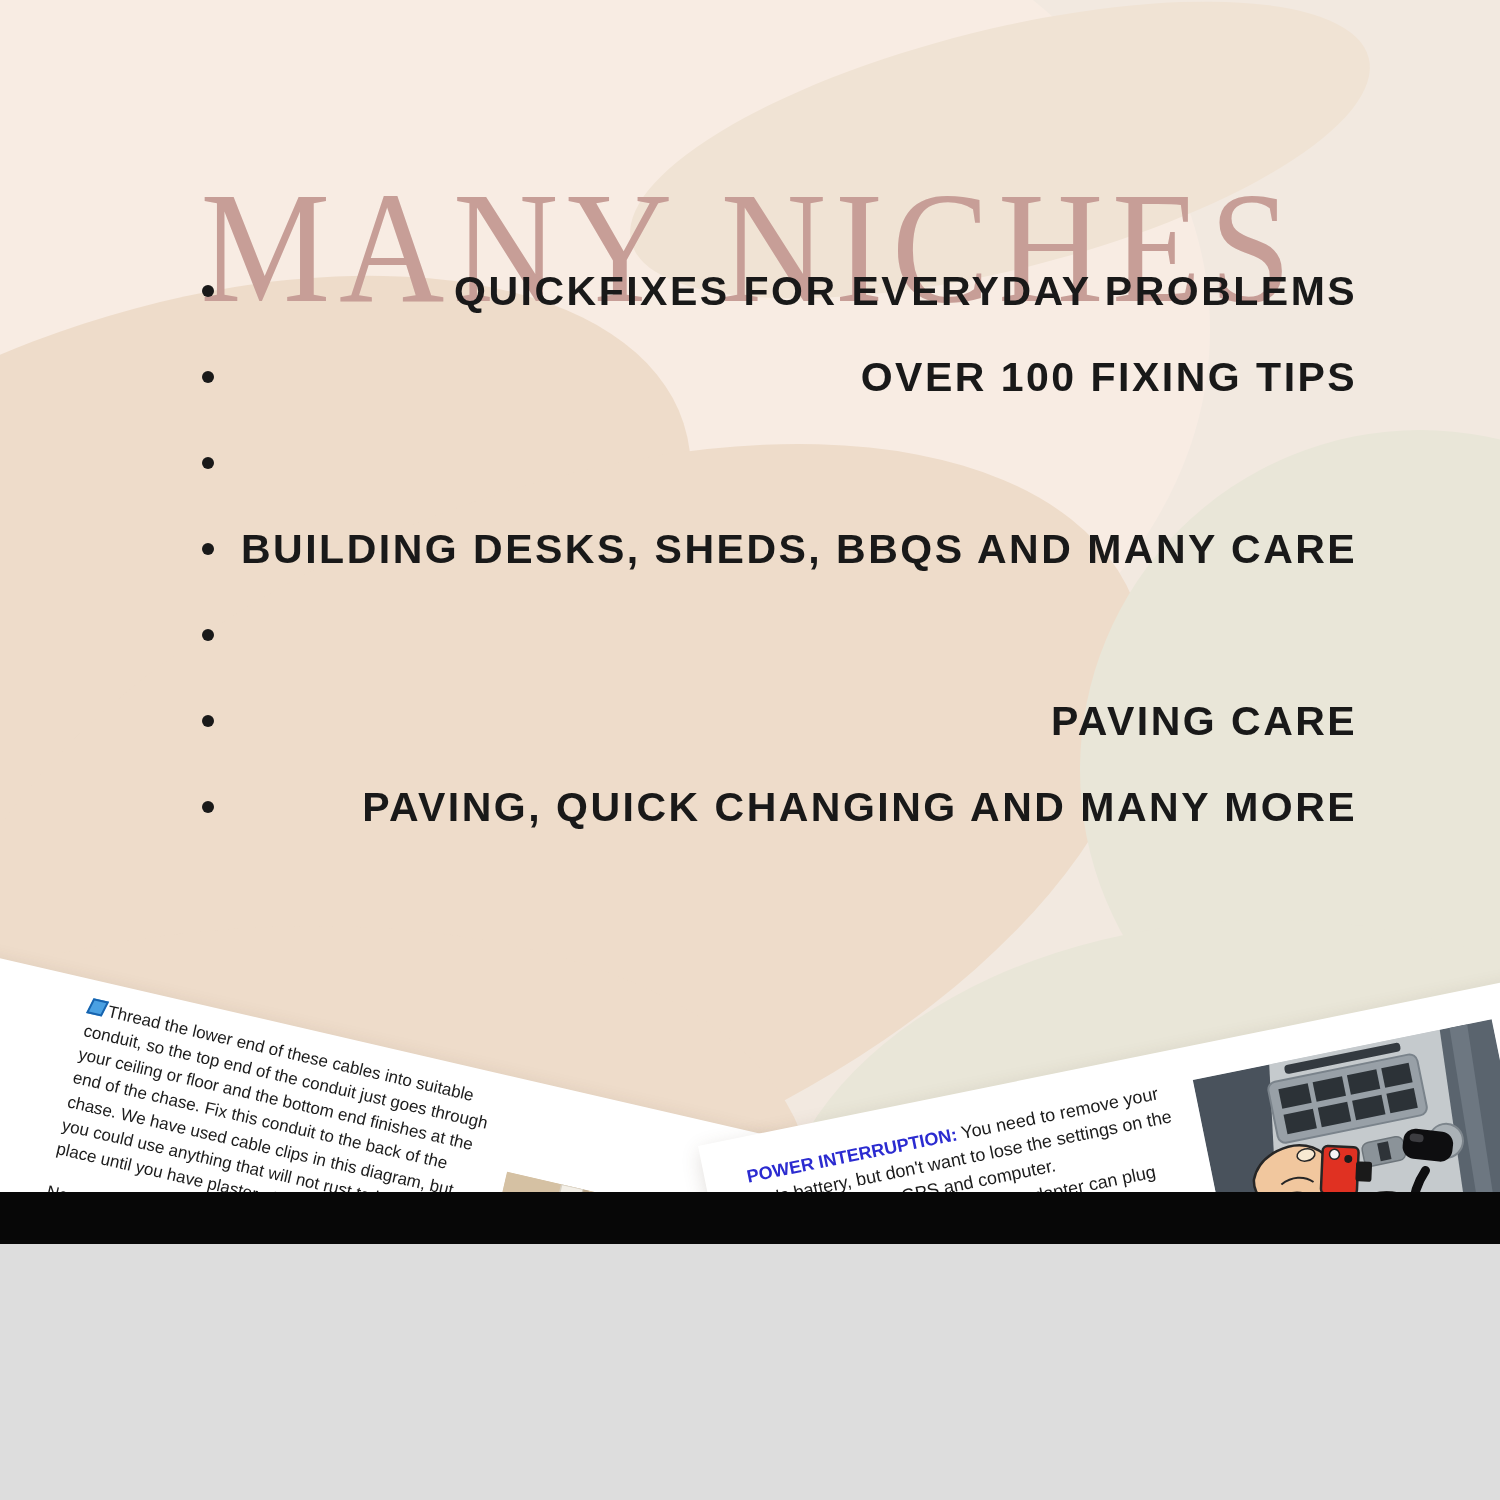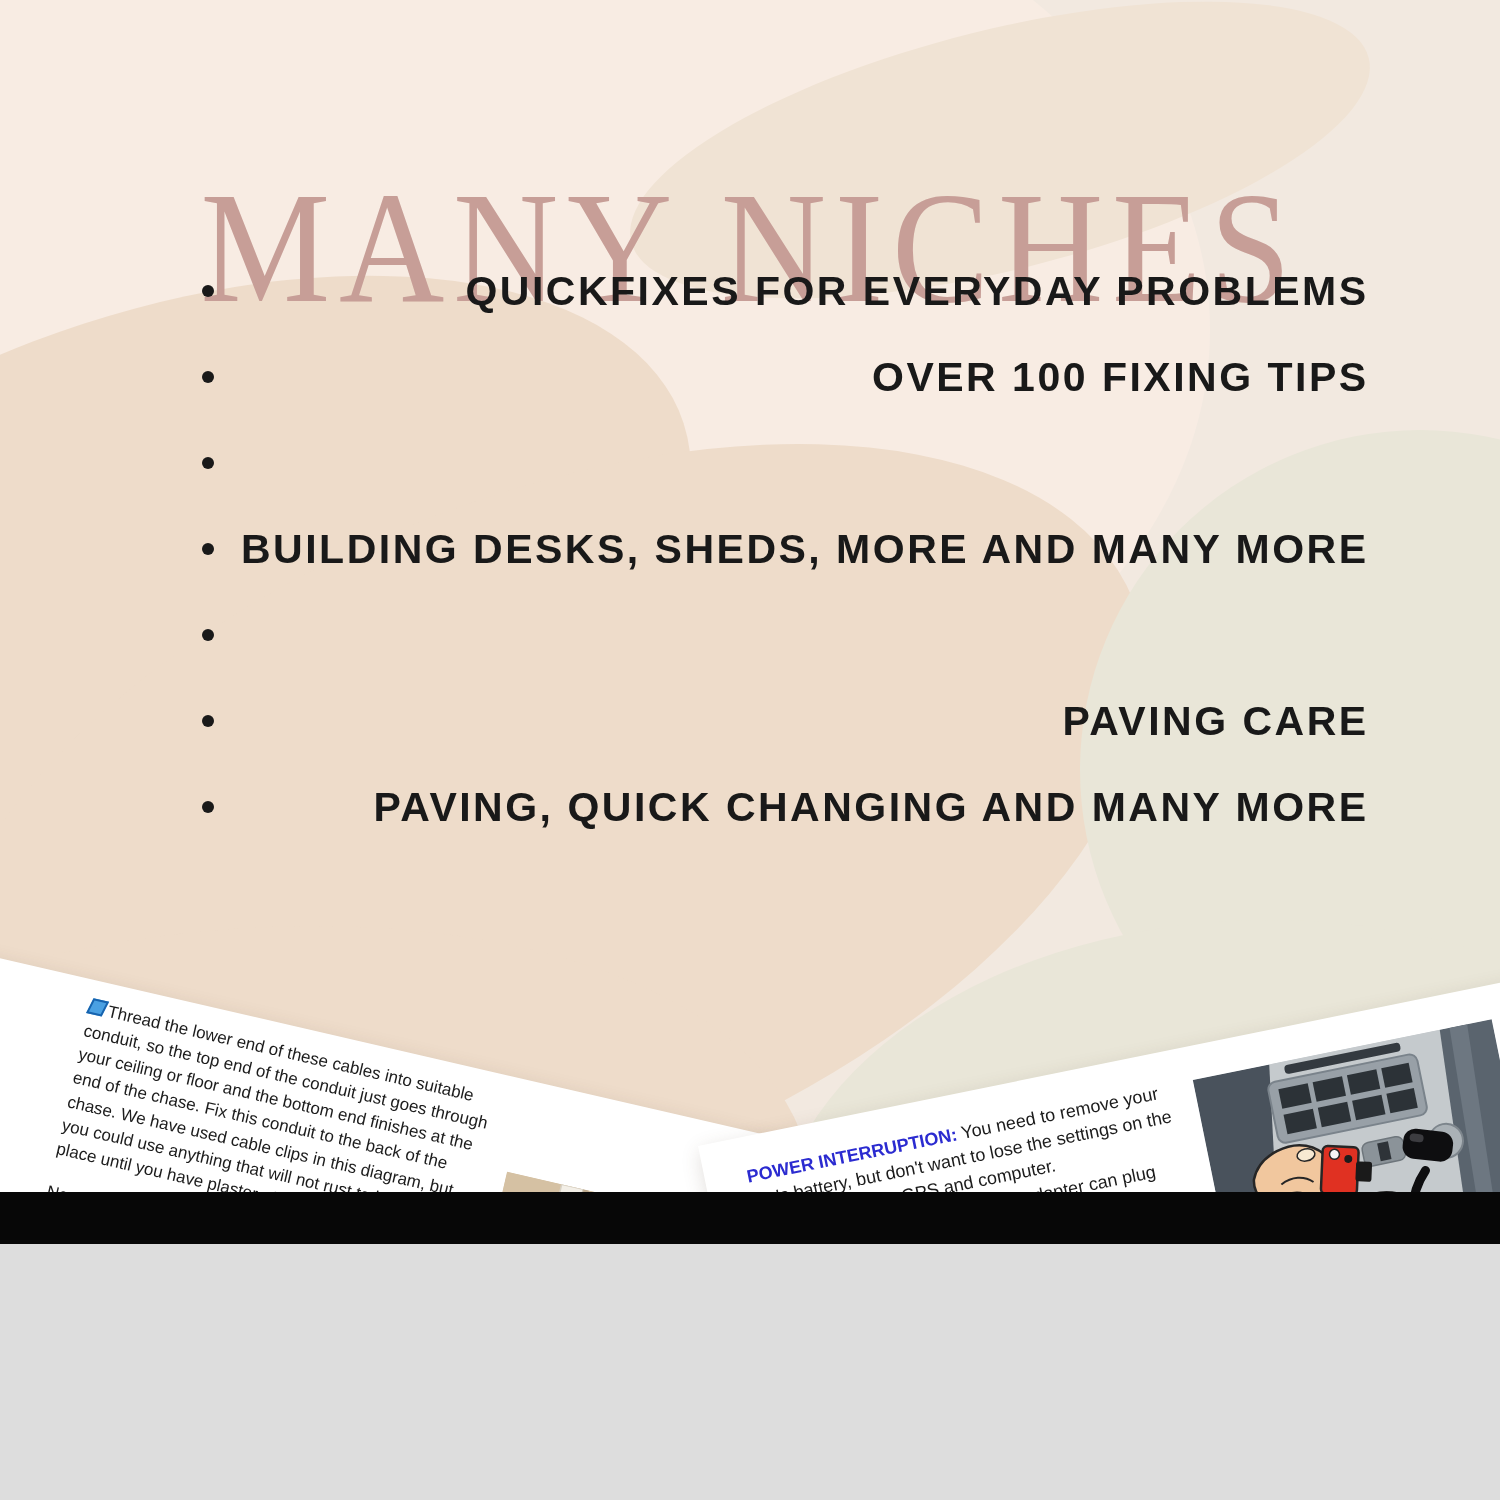--- a/index.html
+++ b/index.html
@@ -88,21 +88,21 @@
     </li>
       <li class="topic">
       <span class="dot"></span>
       <span class="txt">OVER 100 FIXING TIPS</span>
     </li>
       <li class="topic">
       <span class="dot"></span>
     </li>
       <li class="topic">
       <span class="dot"></span>
-      <span class="txt">BUILDING DESKS, SHEDS, MORE AND MANY MORE</span>
+      <span class="txt">BUILDING DESKS, SHEDS, BBQS AND MANY CARE</span>
     </li>
       <li class="topic">
       <span class="dot"></span>
     </li>
       <li class="topic">
       <span class="dot"></span>
       <span class="txt">PAVING CARE</span>
     </li>
       <li class="topic">
       <span class="dot"></span>

